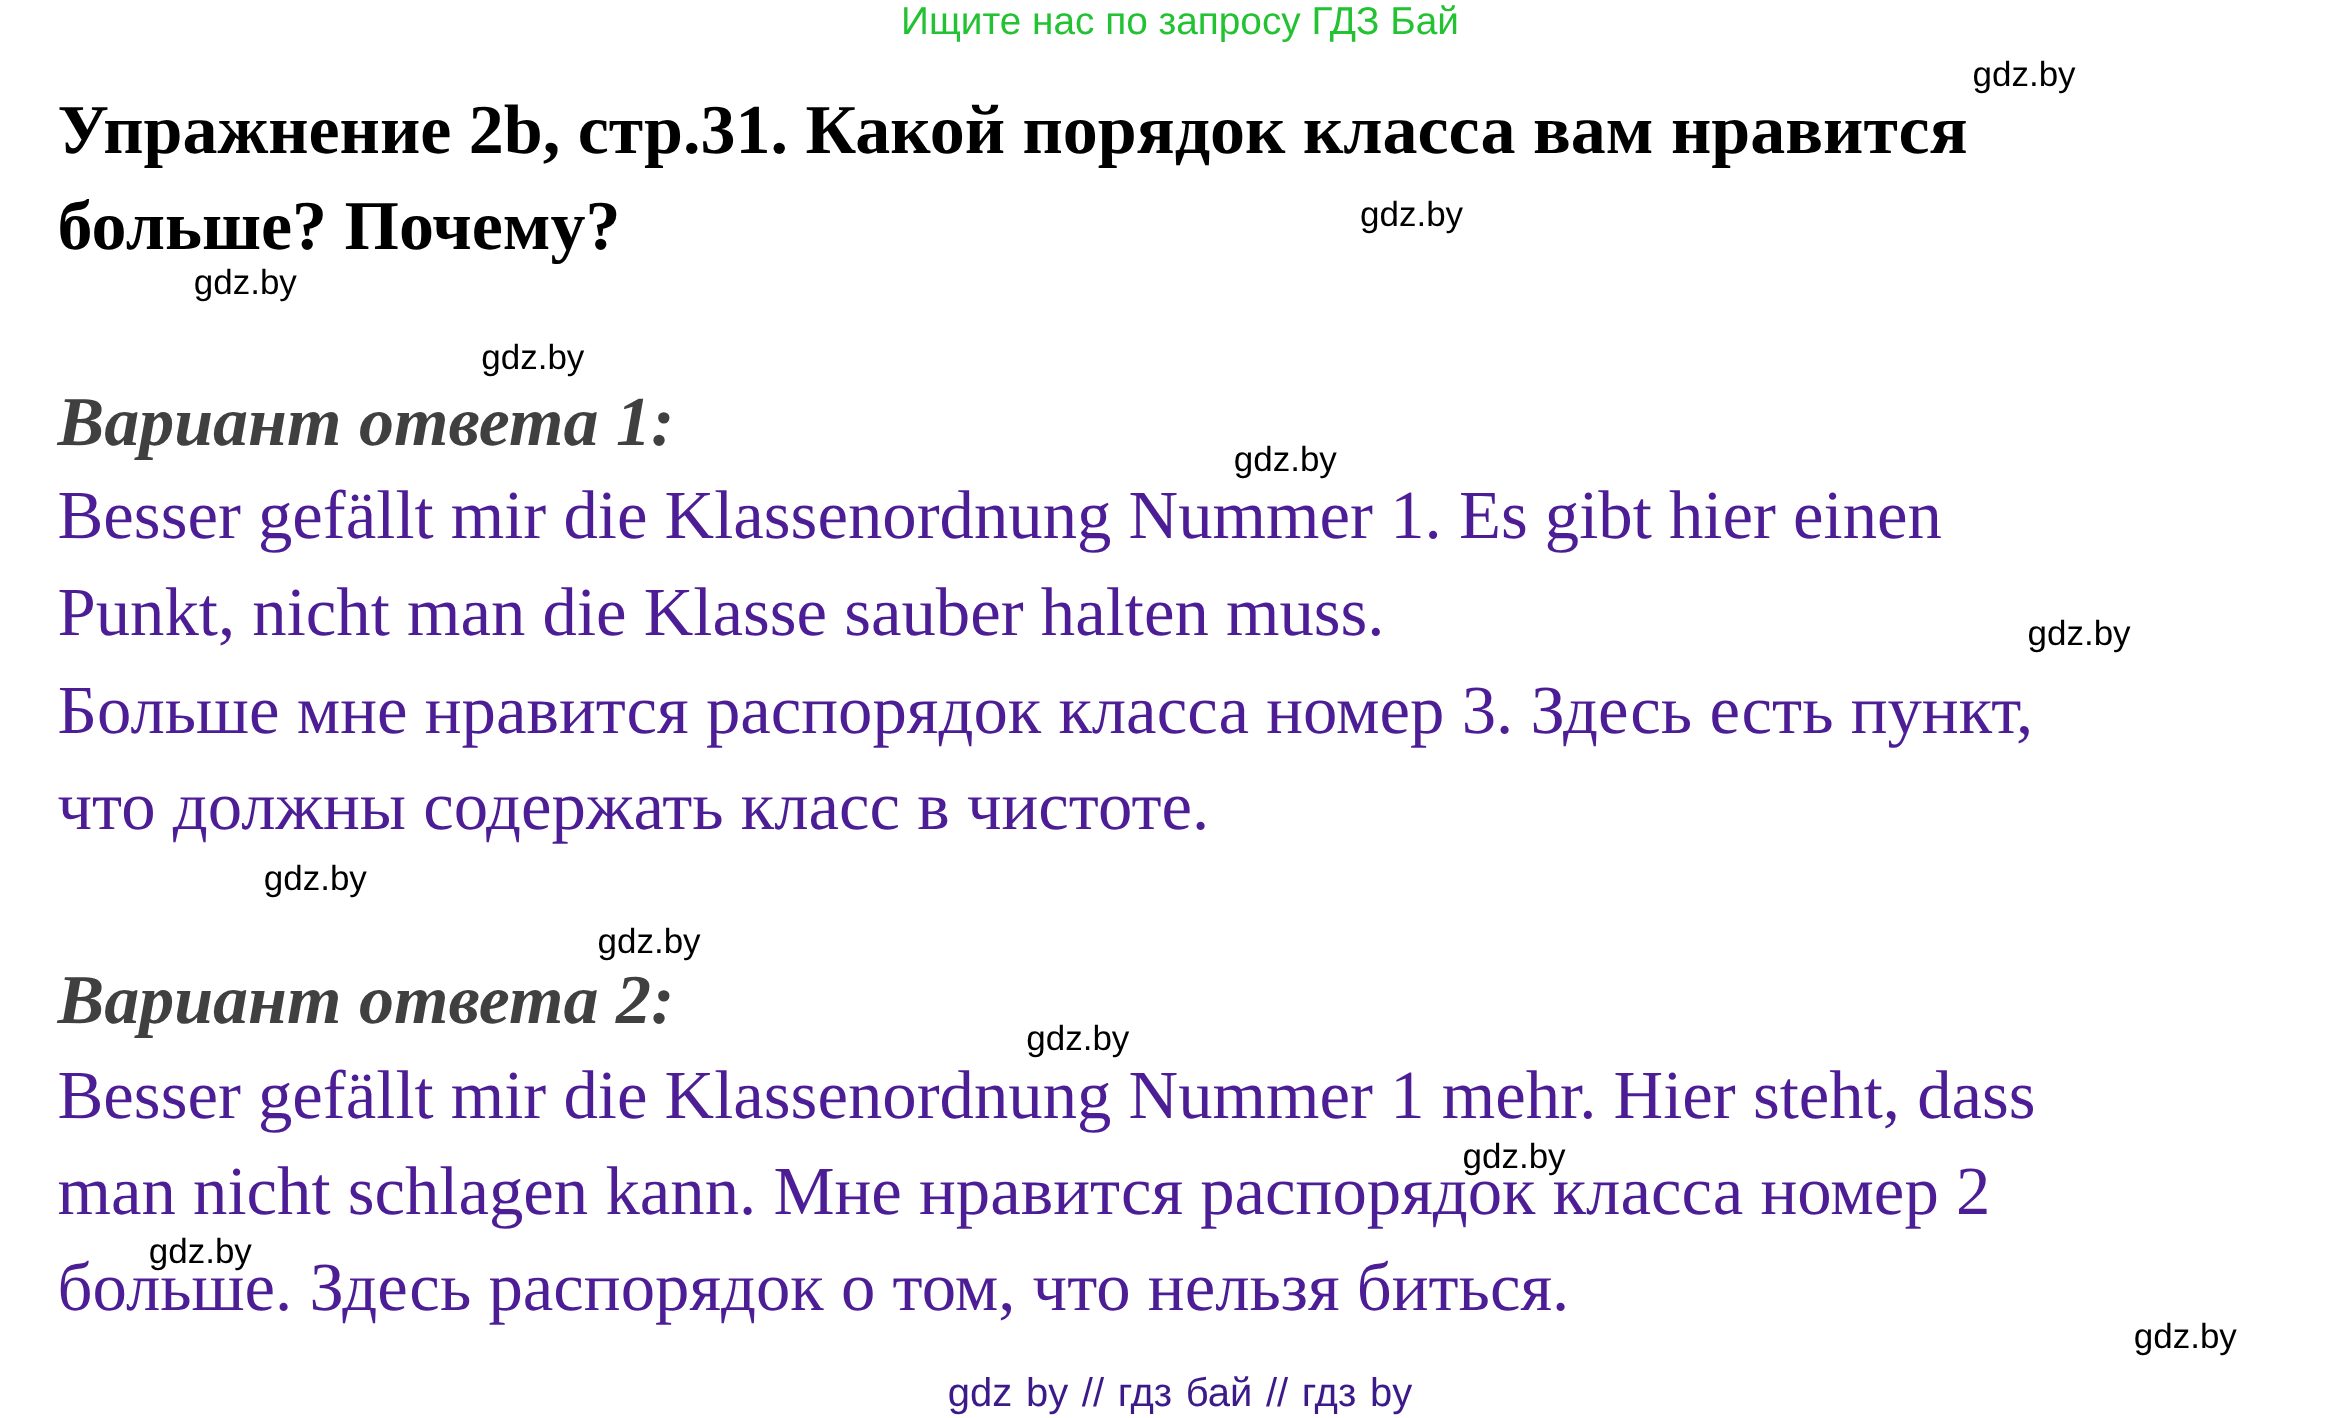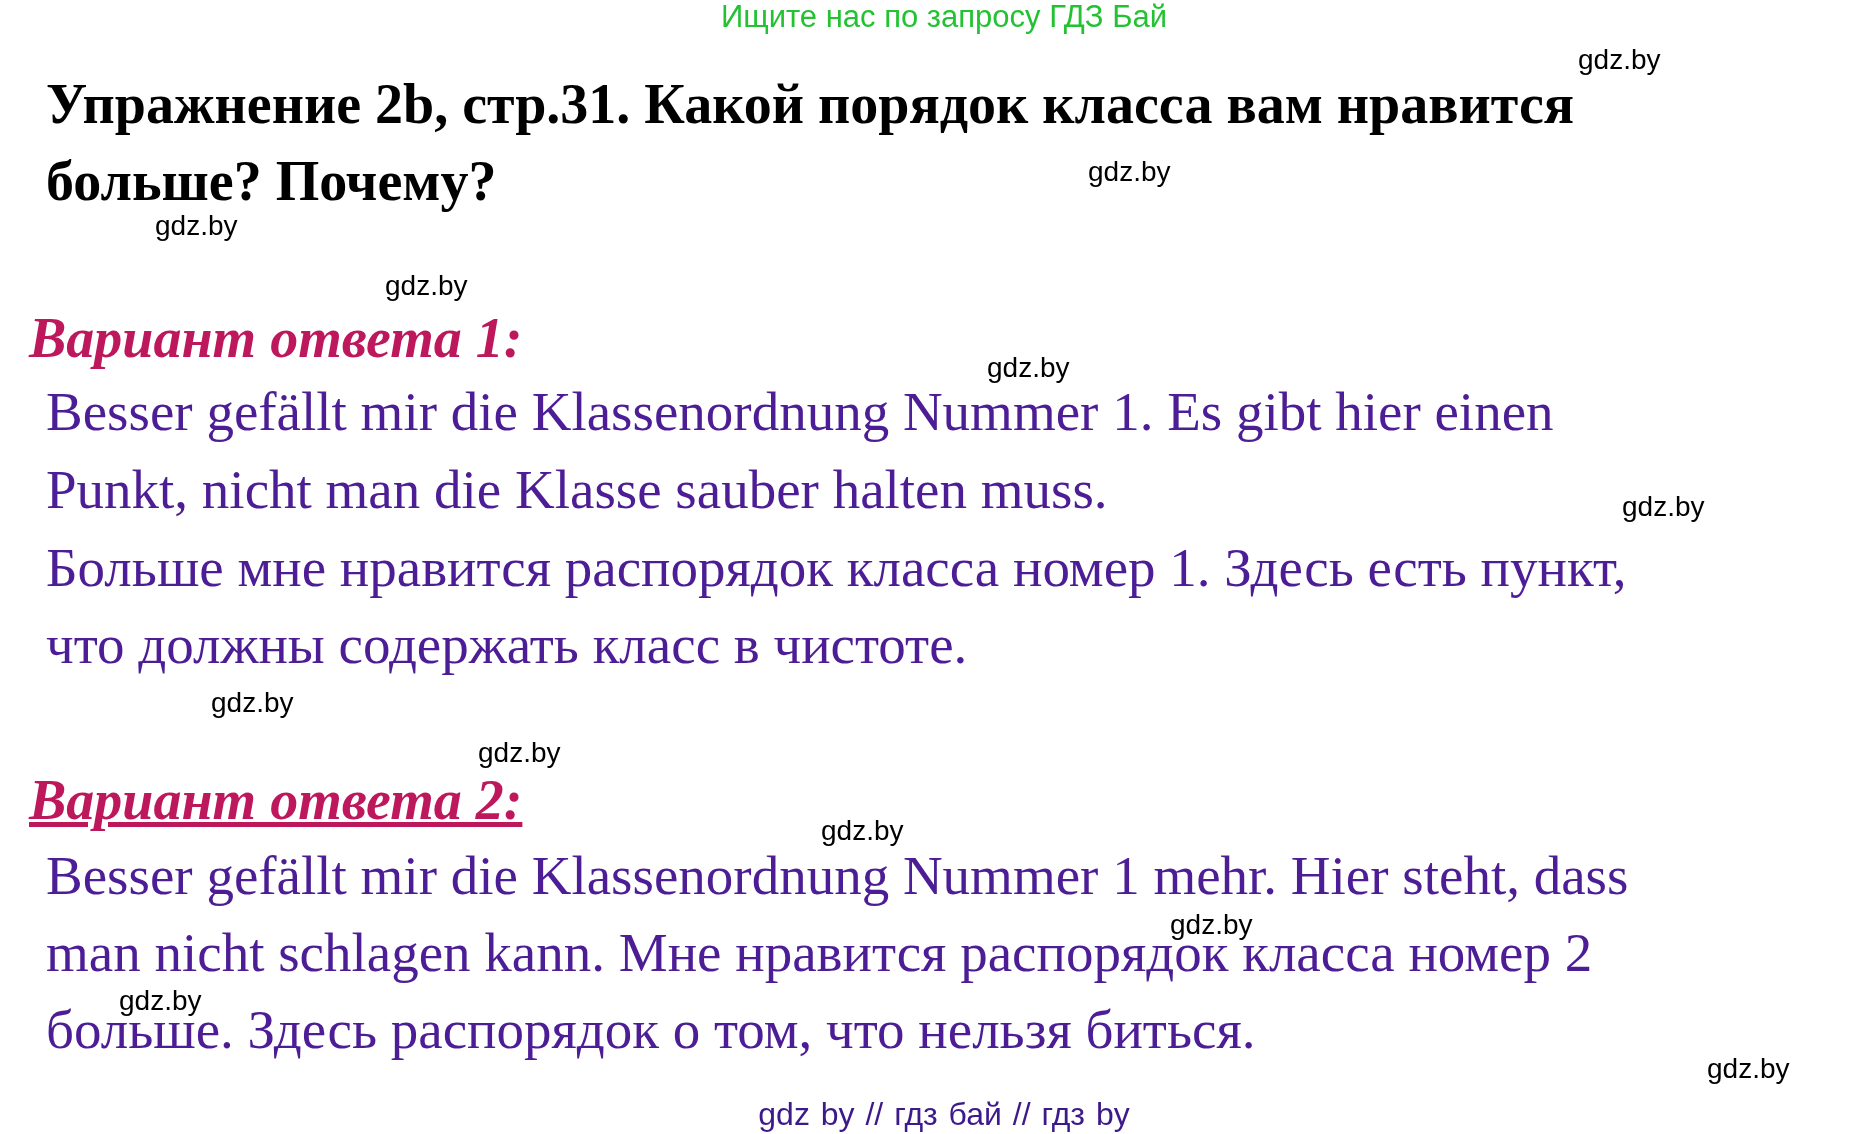--- a/index.html
+++ b/index.html
@@ -1,21 +1,21 @@
 <!DOCTYPE html>
 <html><head>
 <meta charset="utf-8">
 <style>
   html, body { margin:0; padding:0; background:#ffffff; }
   body { width:1872px; height:1134px; position:relative; overflow:hidden; }
   .abs { position:absolute; white-space:nowrap; }
   .promo { font-family:"Liberation Sans", sans-serif; color:#22c232; font-size:31px; top:0px; left:0; width:1888px; text-align:center; line-height:34px; }
   .wm { font-family:"Liberation Sans", sans-serif; color:#000000; font-size:28px; line-height:32px; }
   .title { font-family:"Liberation Serif", serif; font-weight:bold; font-size:56px; color:#000; left:46px; line-height:60px; }
-  .variant { font-family:"Liberation Serif", serif; font-weight:bold; font-style:italic; font-size:56px; color:#be185d; left:29px; line-height:60px; }
+  .variant { font-family:"Liberation Serif", serif; font-weight:bold; font-style:italic; font-size:56px; color:#404040; left:46px; line-height:60px; }
   .body { font-family:"Liberation Serif", serif; font-size:55px; color:#4c1d95; left:46px; line-height:60px; }
   .footer { font-family:"Liberation Sans", sans-serif; color:#3d1a8a; font-size:32px; left:0; width:1888px; text-align:center; line-height:36px; word-spacing:2px; }
 </style>
 </head>
 <body>
 
 <div class="abs promo">Ищите нас по запросу ГДЗ Бай</div>
 
 <div class="abs wm" style="left:1578px; top:44px;">gdz.by</div>
 <div class="abs wm" style="left:1088px; top:156px;">gdz.by</div>
@@ -29,21 +29,21 @@
 <div class="abs wm" style="left:1170px; top:909px;">gdz.by</div>
 <div class="abs wm" style="left:119px; top:985px;">gdz.by</div>
 <div class="abs wm" style="left:1707px; top:1053px;">gdz.by</div>
 
 <div class="abs title" style="top:74px;text-align:center;">Упражнение 2b, стр.31.  Какой порядок класса вам нравится</div>
 <div class="abs title" style="top:151px;">больше? Почему?</div>
 
 <div class="abs variant" style="top:308px;">Вариант ответа 1:</div>
 <div class="abs body" style="top:382px;">Besser gefällt mir die Klassenordnung  Nummer 1. Es gibt hier einen</div>
 <div class="abs body" style="top:460px;">Punkt, nicht man die Klasse sauber halten muss.</div>
-<div class="abs body" style="top:538px;">Больше мне нравится распорядок класса номер 1. Здесь есть пункт,</div>
+<div class="abs body" style="top:538px;">Больше мне нравится распорядок класса номер 3. Здесь есть пункт,</div>
 <div class="abs body" style="top:615px;text-align:center;">что должны содержать класс в чистоте.</div>
 
-<div class="abs variant" style="top:770px;text-decoration:underline;">Вариант ответа 2:</div>
+<div class="abs variant" style="top:770px;">Вариант ответа 2:</div>
 <div class="abs body" style="top:846px;">Besser gefällt mir die Klassenordnung  Nummer 1 mehr. Hier steht, dass</div>
 <div class="abs body" style="top:923px;">man nicht schlagen kann. Мне нравится распорядок класса номер 2</div>
 <div class="abs body" style="top:1000px;">больше. Здесь распорядок о том, что нельзя биться.</div>
 
 <div class="abs footer" style="top:1096px;">gdz by  //  гдз бай  //  гдз by</div>
 
 </body></html>

